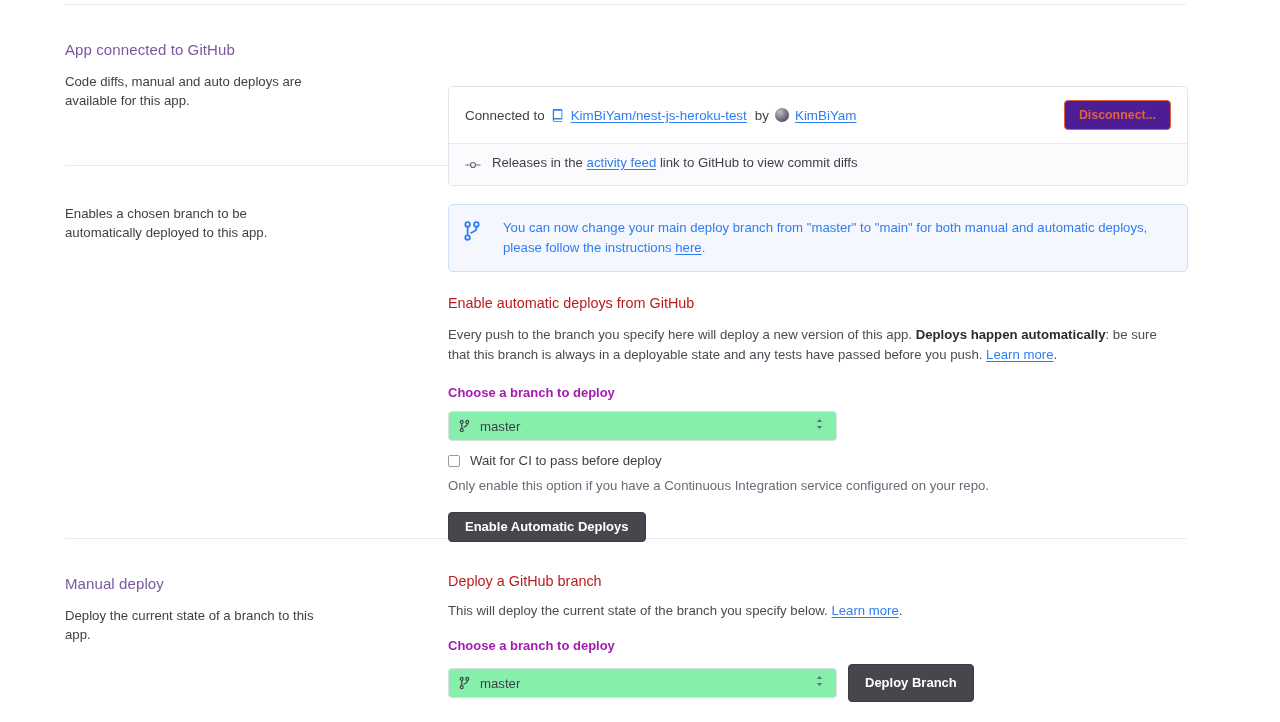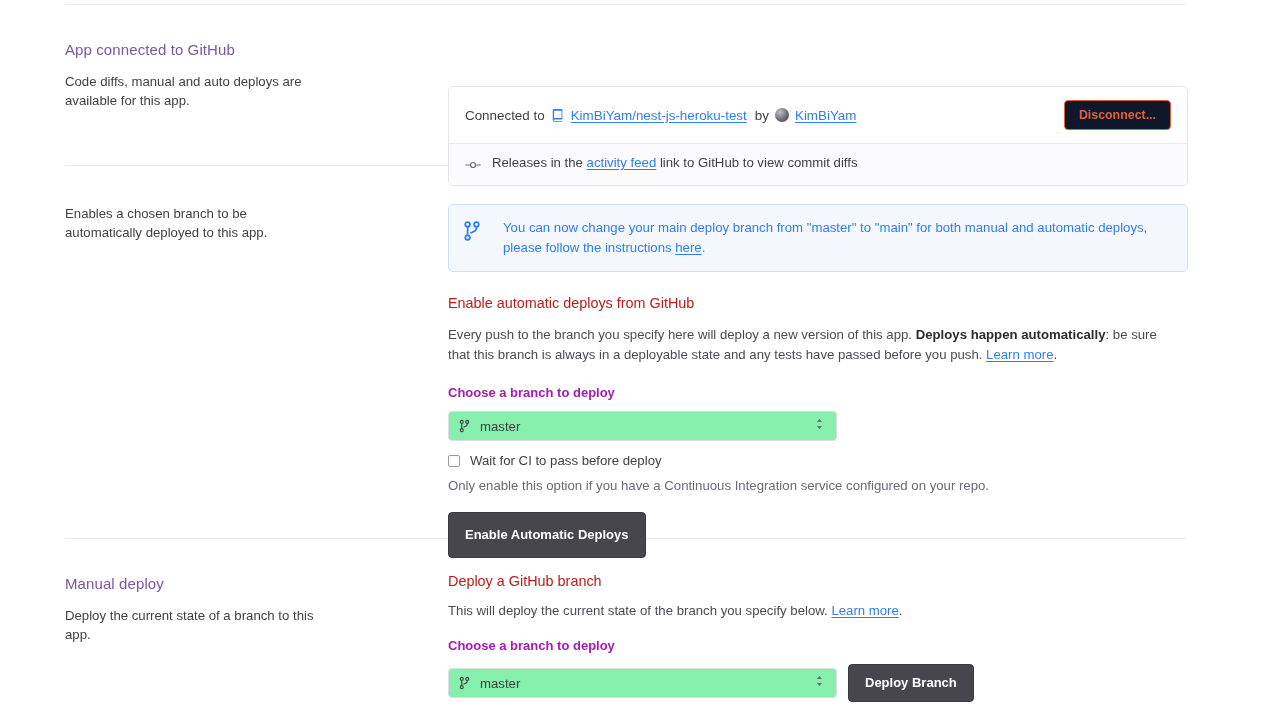--- a/index.html
+++ b/index.html
@@ -87,21 +87,21 @@
     width: 14px; height: 14px;
     border-radius: 50%;
     background: radial-gradient(circle at 35% 30%, #bfbfc6 0%, #6e6e78 55%, #3a3a42 100%);
     display: inline-block;
     flex: none;
   }
 
   .btn-disconnect {
     border: 1px solid #e0613c;
     color: #e0613c;
-    background: #0f172a;
+    background: #4c1d95;
     border-radius: 4px;
     font-size: 12.4px;
     font-weight: 700;
     padding: 7px 14px;
     cursor: pointer;
     font-family: inherit;
     line-height: 14px;
     white-space: nowrap;
   }
 
@@ -306,21 +306,21 @@
         </span>
       </div>
 
       <div class="cb-row" style="margin-top:12px">
         <span class="cbox"></span>
         <span class="cb-label">Wait for CI to pass before deploy</span>
       </div>
 
       <p class="hint" style="margin-top:9px">Only enable this option if you have a Continuous Integration service configured on your repo.</p>
 
-      <button class="btn-dark" style="margin-top:17px; height:46px; line-height:28px;">Enable Automatic Deploys</button>
+      <button class="btn-dark" style="margin-top:17px; height:30px; line-height:28px;">Enable Automatic Deploys</button>
     </div>
   </div>
 
   <div class="section" style="top:0;">
     <div class="sec-left" style="top:574px;">
       <h2 class="sec-title">Manual deploy</h2>
       <p class="sec-desc">Deploy the current state of a branch to this app.</p>
     </div>
 
     <div class="sec-right" style="top:571px;">

